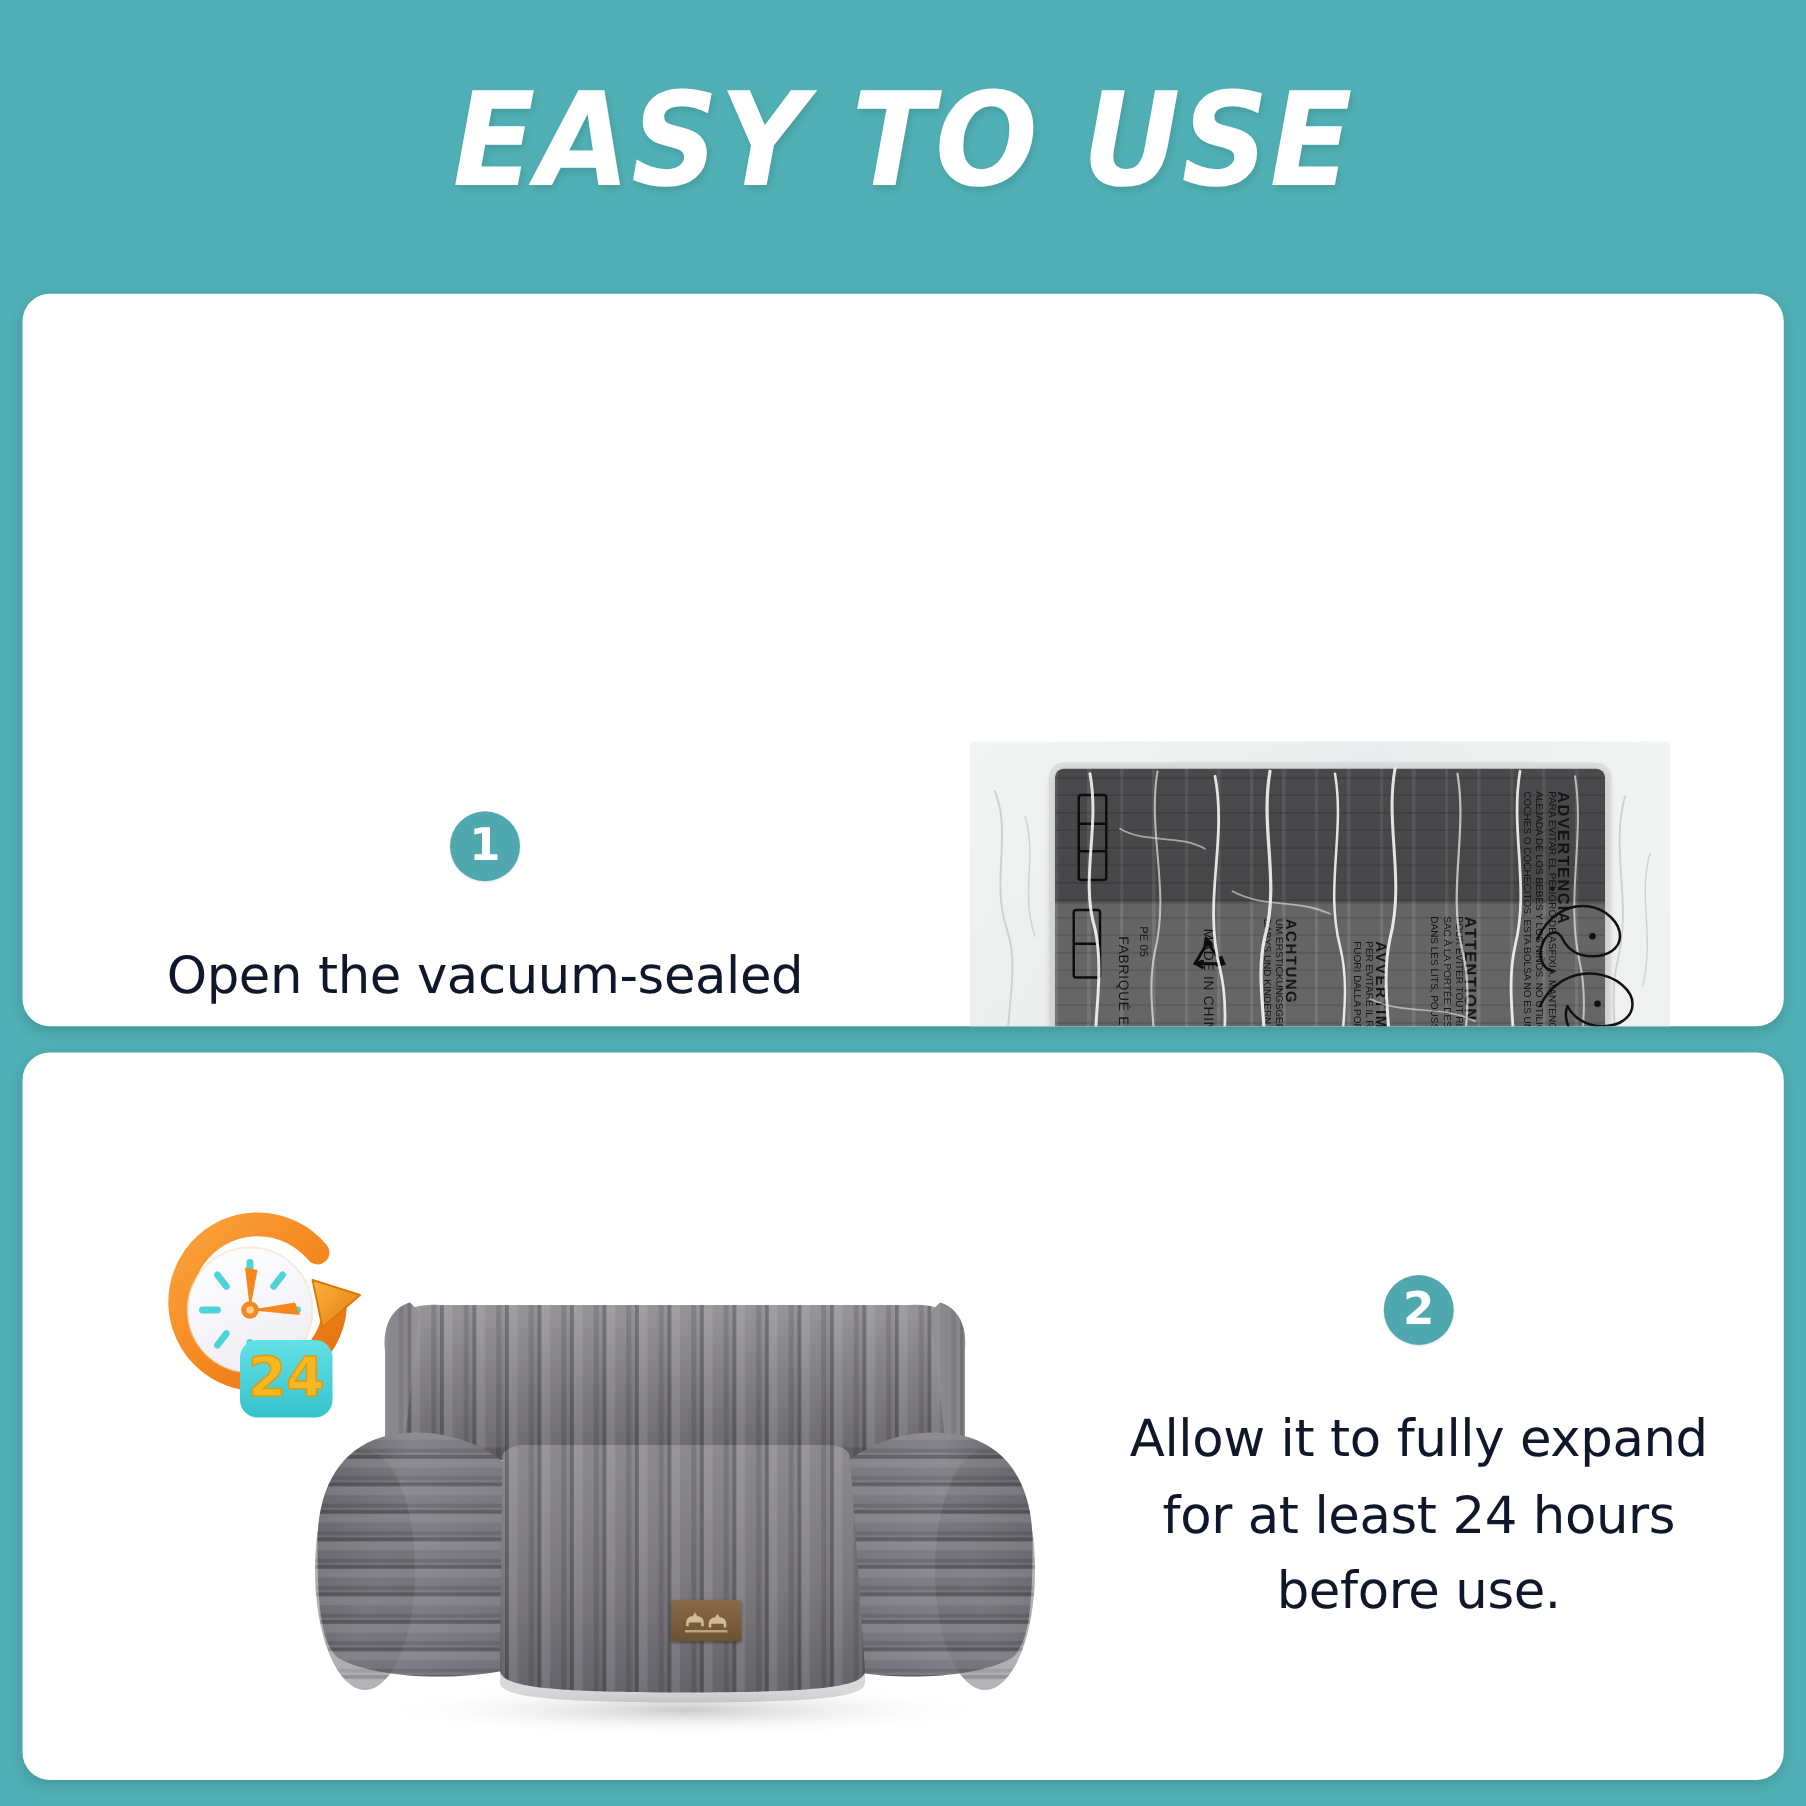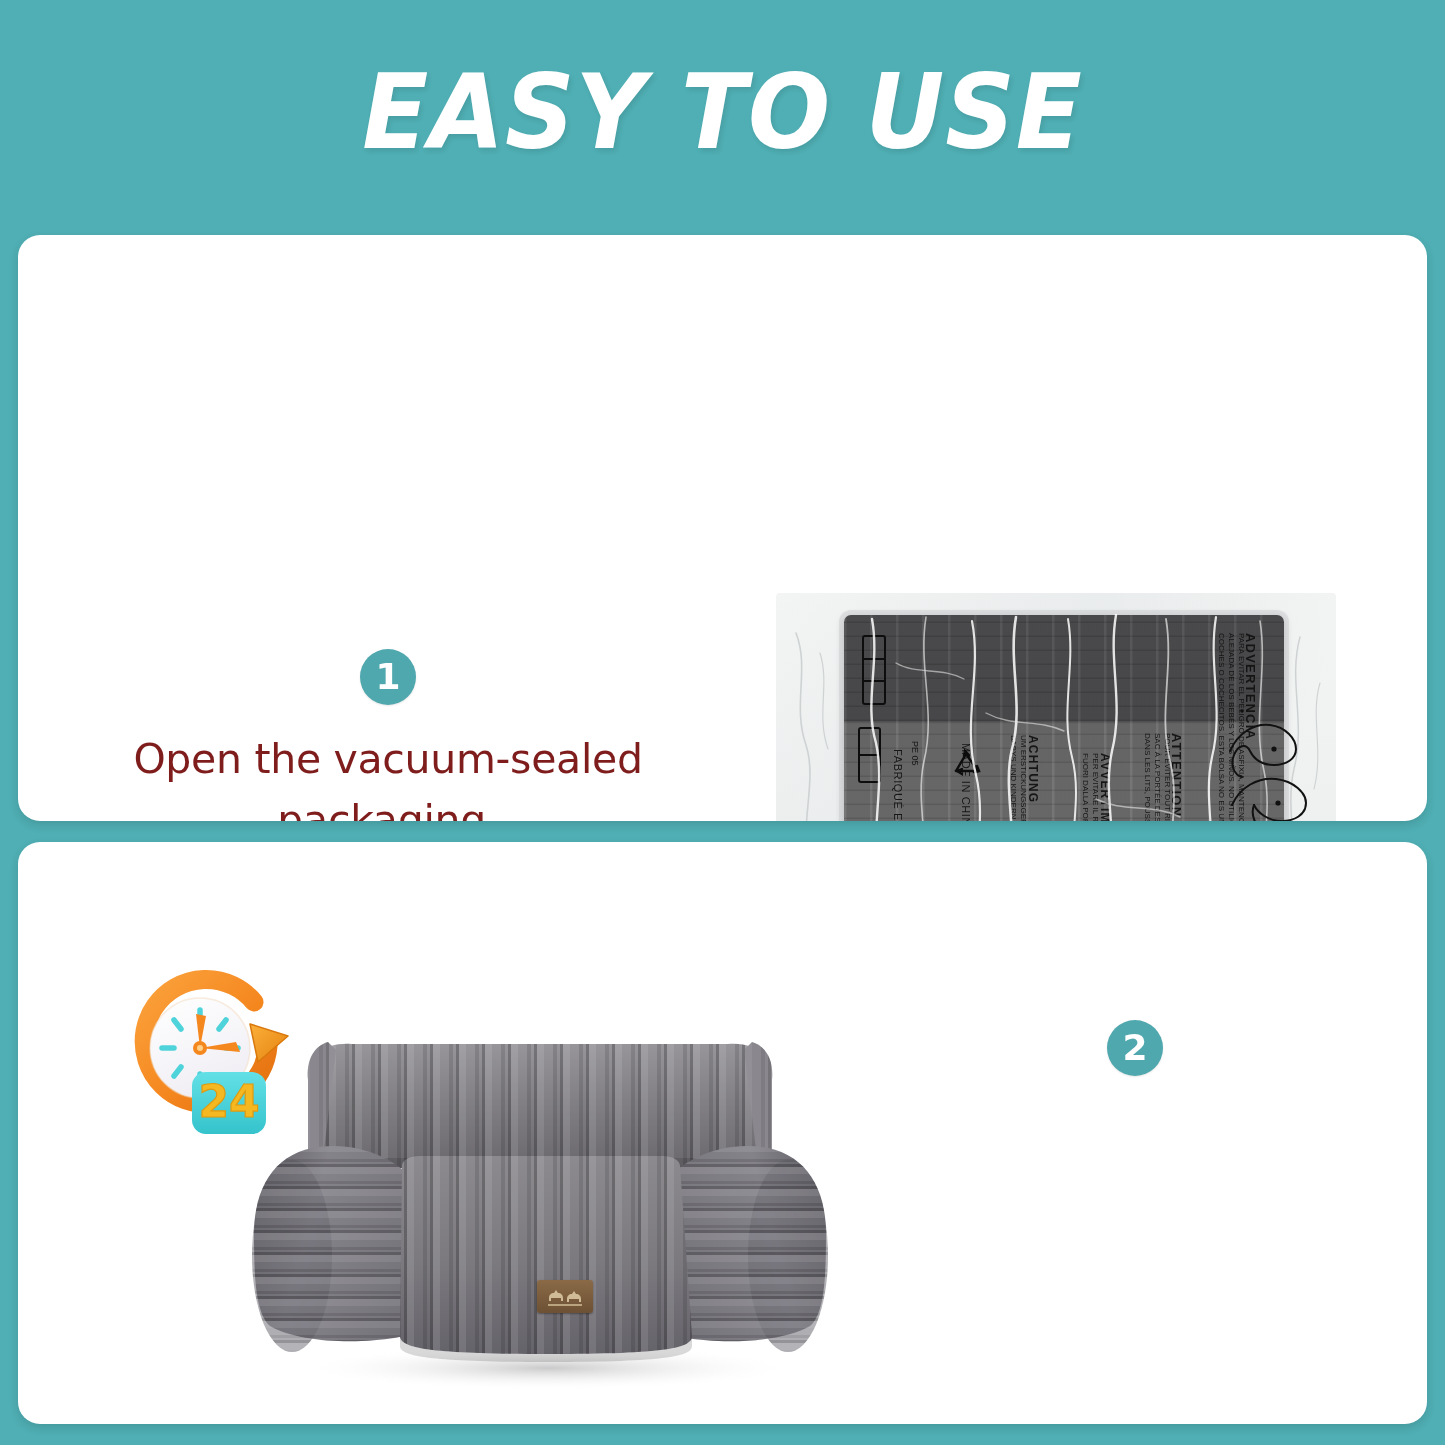--- a/index.html
+++ b/index.html
@@ -49,22 +49,22 @@
     background:#4FA8AE;
     margin:0 auto;
     display:flex;align-items:center;justify-content:center;
     color:#ffffff;
     font-family:"DejaVu Sans", sans-serif;
     font-size:36px;font-weight:bold;
     line-height:1;
     box-shadow:0 1px 2px rgba(0,0,0,0.10);
   }
   .step-text{
-    margin-top:24px;
-    color:#7f1d1d;
+    margin-top:45px;
+    color:#0f172a;
     font-family:"DejaVu Sans", sans-serif;
     font-size:41px;
     font-weight:400;
     line-height:1.48;
     letter-spacing:-0.3px;
   }
   #step1-block{left:60px;top:414px;width:620px;}
   #step2-block{left:875px;top:1020px;width:520px;}
 
   
@@ -403,15 +403,20 @@
       <g fill="#d8c49e" opacity="0.92">
         <path d="M7 14 C7 11, 9 9, 12 9 L14 6 L16 9 C19 9, 21 11, 21 14 L21 17 L19 17 L19 14 L9 14 L9 17 L7 17 Z"></path>
         <path d="M25 15 C25 12, 27 10, 30 10 L32 7 L34 10 C37 10, 39 12, 39 15 L39 18 L37 18 L37 15 L27 15 L27 18 L25 18 Z"></path>
       </g>
       <rect x="6" y="20" width="34" height="2" fill="#d8c49e" opacity="0.7"></rect>
     </svg>
   </div>
 
   <div class="step-block" id="step2-block">
     <div class="badge">2</div>
+    <div class="step-text">
+      <div>Allow it to fully expand</div>
+      <div>for at least 24 hours</div>
+      <div>before use.</div>
+    </div>
   </div>
 
 </div>
 
 </body></html>

